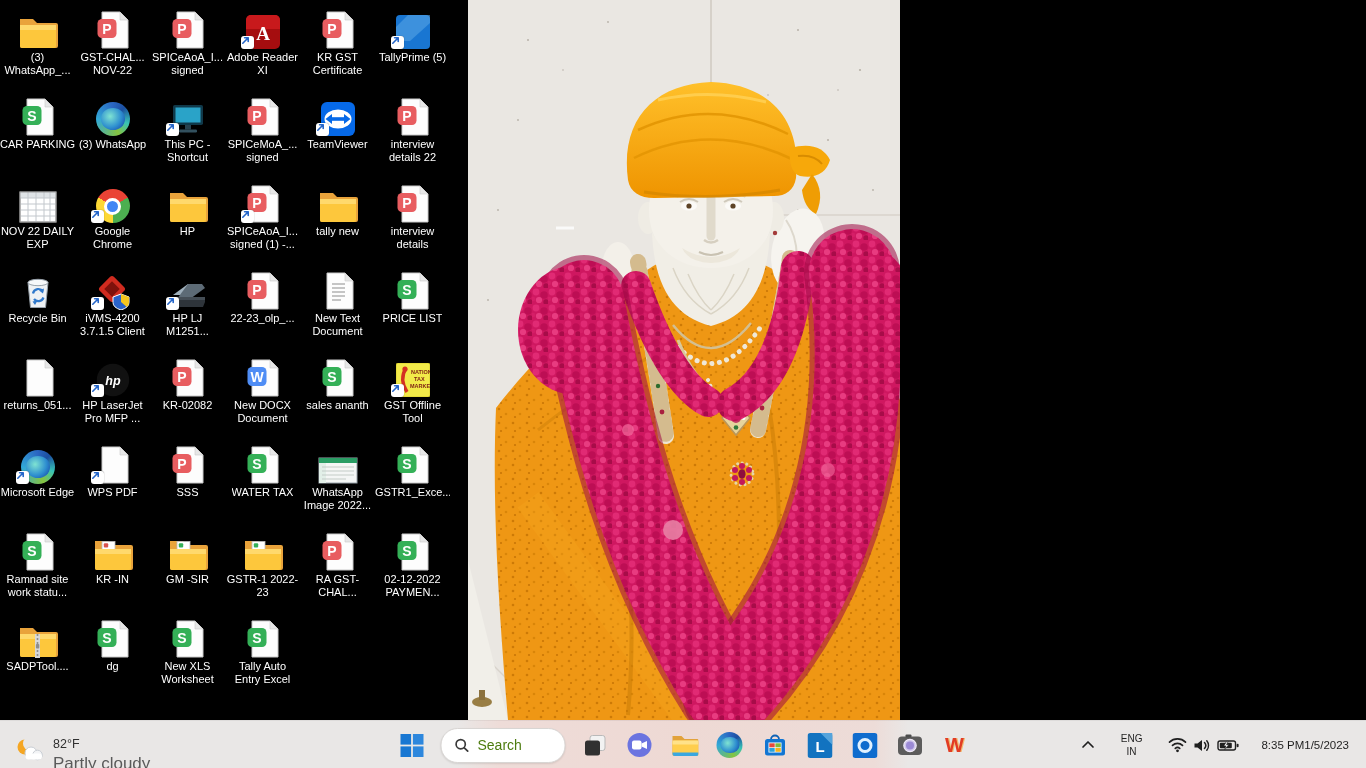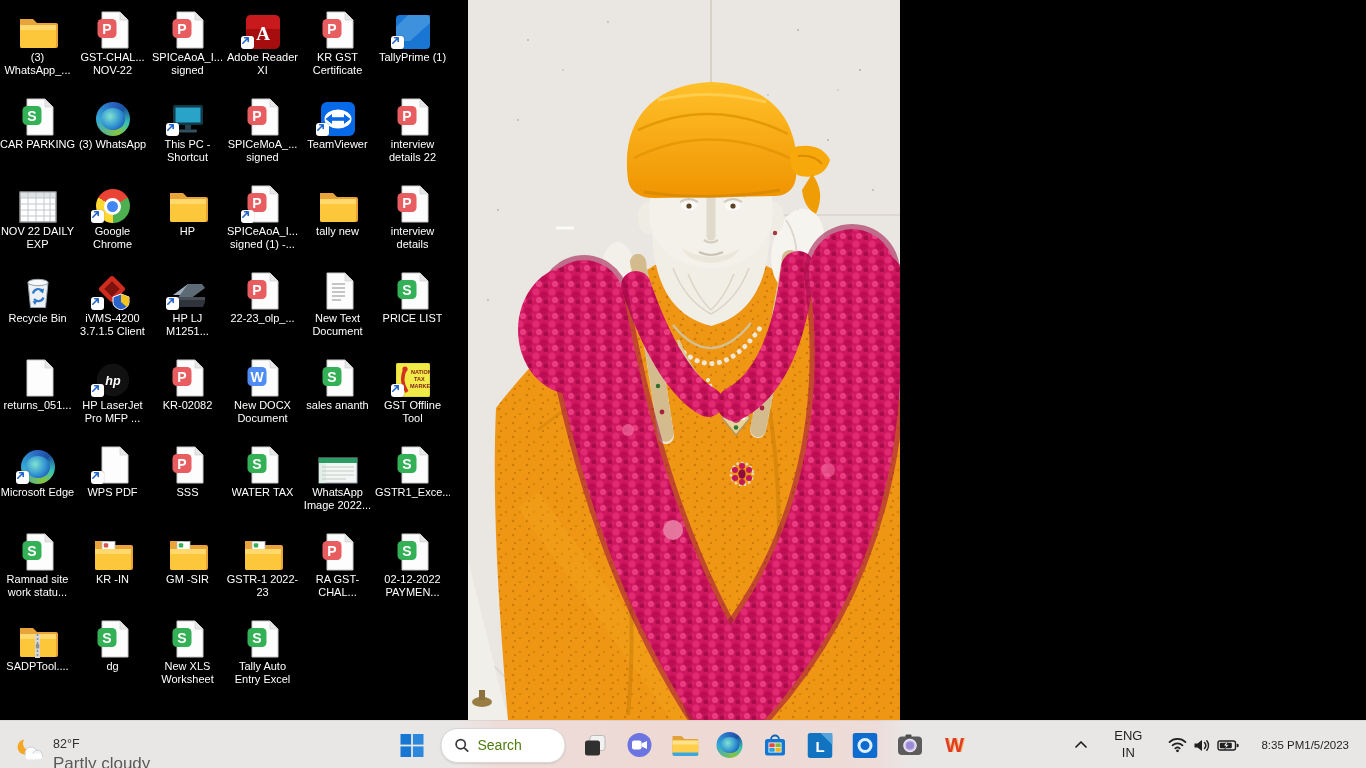--- a/index.html
+++ b/index.html
@@ -40,21 +40,21 @@
   .w-cond{font-size:17px;color:#5a5a5a;}
   .tb-center{position:absolute;left:50%;top:0;transform:translateX(-50%);height:48px;
     display:flex;align-items:center;gap:5px;}
   .tb-btn{width:40px;height:44px;display:flex;align-items:center;justify-content:center;border-radius:5px;}
   .tb-ic{display:block;line-height:0;}
   .search-pill{height:33px;min-width:97px;background:#fff;border:1px solid #d8d5d3;border-radius:17px;
     display:flex;align-items:center;gap:8px;padding:0 13px;margin:0 4px;box-shadow:0 1px 2px rgba(0,0,0,.10);cursor:pointer;}
   .search-pill span.txt{font-size:14px;color:#4d7c0f;}
   .tray{position:absolute;right:0;top:0;height:48px;display:flex;align-items:center;padding-right:11px;}
   .chev{width:26px;height:40px;display:flex;align-items:center;justify-content:center;border-radius:4px;margin-right:12px;}
-  .lang{display:flex;flex-direction:column;align-items:center;line-height:1.3;font-size:13px;color:#1f1f1f;
+  .lang{display:flex;flex-direction:column;align-items:center;line-height:1.3;font-size:10px;color:#1f1f1f;
     padding:3px 8px;border-radius:4px;margin-right:10px;}
   .quick{display:flex;align-items:center;gap:6px;padding:6px 8px;border-radius:4px;margin-right:8px;}
   .clock{display:flex;flex-direction:row;align-items:flex-end;line-height:1.3;font-size:11.5px;color:#1f1f1f;
     padding:3px 6px;border-radius:4px;}
 </style>
 </head>
 <body>
 
 <div class="stage">
 
@@ -278,21 +278,21 @@
       <div class="dicon">
         <div class="ig">
           <span><svg width="34" height="34" viewBox="0 0 34 34">
               <rect width="34" height="34" rx="4" fill="#1976d2"></rect>
               <path d="M0 12L12 0h22v8L14 26H0z" fill="#5ba7e6" opacity=".55"></path>
             </svg></span>
           <span class="sc"><svg width="9" height="9" viewBox="0 0 10 10">
               <path d="M2 8L8 2M4 2h4v4" stroke="#2566c9" stroke-width="1.8" fill="none" stroke-linecap="round" stroke-linejoin="round"></path>
             </svg></span>
         </div>
-        <div class="ilabel">TallyPrime (1)</div>
+        <div class="ilabel">TallyPrime (5)</div>
       </div>
       <div class="dicon">
         <div class="ig">
           <span><svg width="32" height="38" viewBox="0 0 32 38">
               <path d="M5 1h18l8 8v28H5z" fill="#fdfdfd" stroke="#c9c9c9"></path>
               <path d="M23 1l8 8h-8z" fill="#e6e6e6" stroke="#c9c9c9" stroke-width=".6"></path>
               <rect x="0.5" y="8" width="19" height="19" rx="4.5" fill="#34b057"></rect>
               <text x="10" y="22.5" font-family="Liberation Sans" font-size="14" font-weight="bold" fill="#fff" text-anchor="middle">S</text>
             </svg></span>
         </div>

